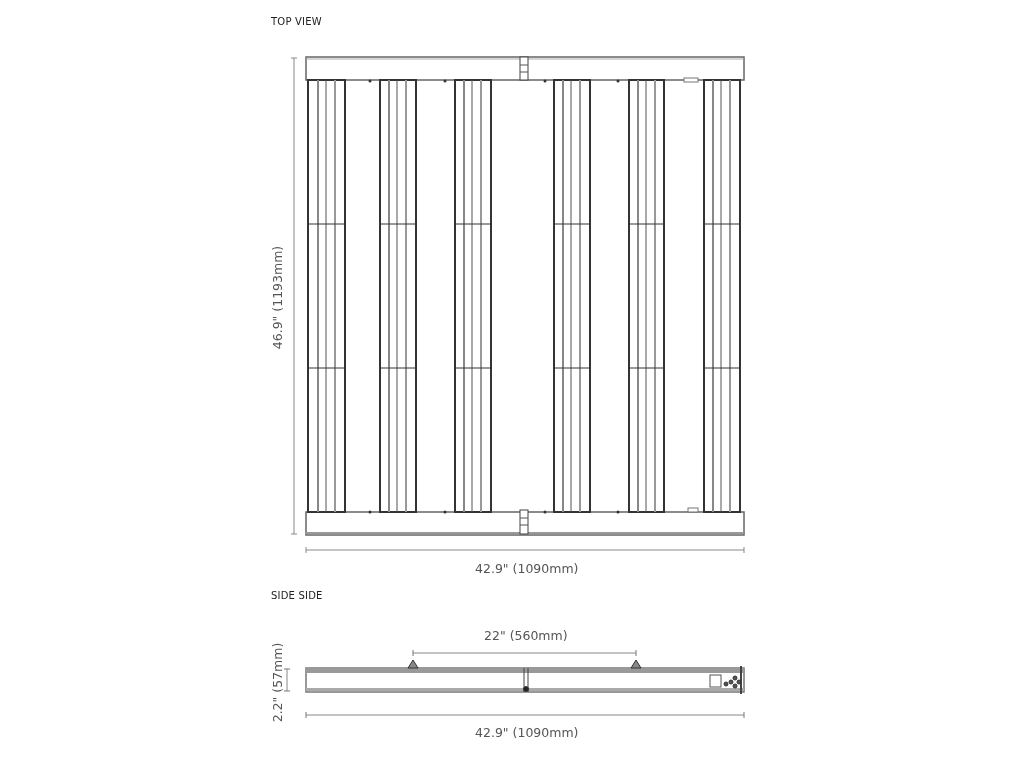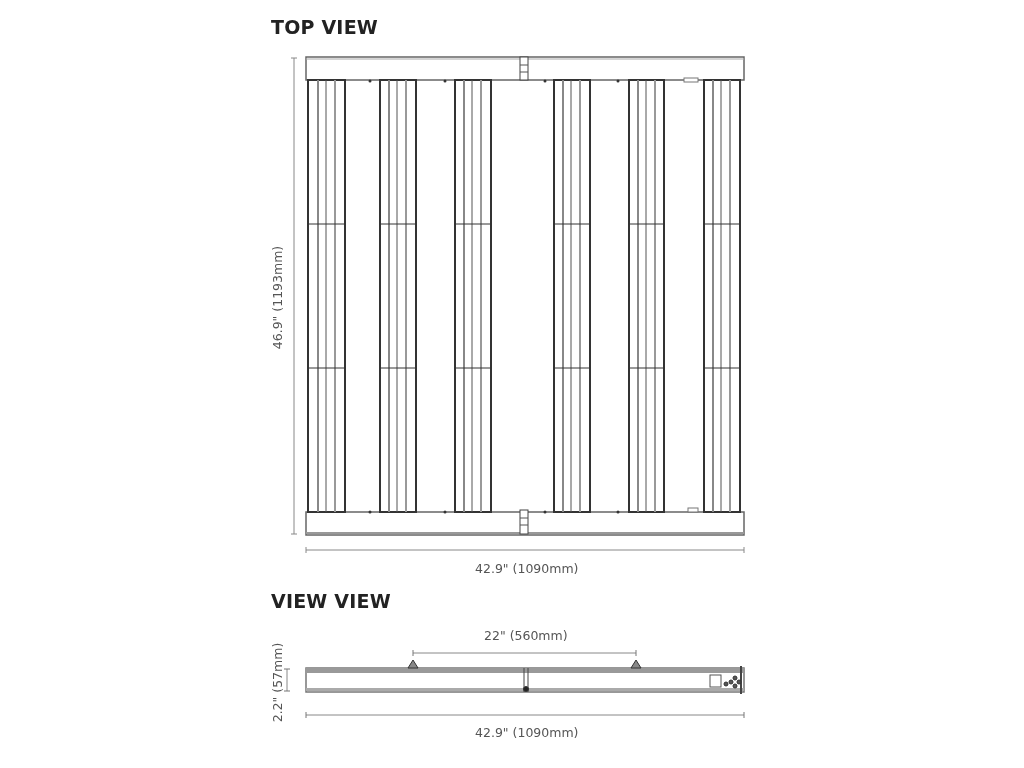--- a/index.html
+++ b/index.html
@@ -1,26 +1,26 @@
 <!DOCTYPE html>
 <html><head>
 <meta charset="utf-8">
 <style>
   html,body{margin:0;padding:0;background:#fff;}
   body{width:1024px;height:768px;position:relative;overflow:hidden;font-family:"DejaVu Sans",sans-serif;color:#333;}
-  .heading{position:absolute;font-weight:bold;font-size:19px;letter-spacing:0.2px;color:#222;}
+  .heading{position:absolute;font-weight:normal;font-size:10px;letter-spacing:0.2px;color:#222;}
   .dim{position:absolute;font-size:12.5px;color:#555;white-space:nowrap;}
   .vdim{transform:rotate(-90deg);transform-origin:center center;}
   svg{position:absolute;left:0;top:0;}
 </style>
 </head>
 <body>
 
 <div class="heading" style="left:271px;top:16px;">TOP VIEW</div>
-<div class="heading" style="left:271px;top:590px;">VIEW VIEW</div>
+<div class="heading" style="left:271px;top:590px;">SIDE SIDE</div>
 
 <svg width="1024" height="768">
   <g stroke="#555" fill="none">
 
     <line x1="294" y1="58" x2="294" y2="534" stroke="#888" stroke-width="1"></line>
     <line x1="291" y1="58" x2="297" y2="58" stroke="#888"></line>
     <line x1="291" y1="534" x2="297" y2="534" stroke="#888"></line>
 
     <rect x="306" y="57" width="438" height="23" fill="#fff" stroke="#666" stroke-width="1.5"></rect>
     <line x1="306" y1="59" x2="744" y2="59" stroke="#aaa"></line>

